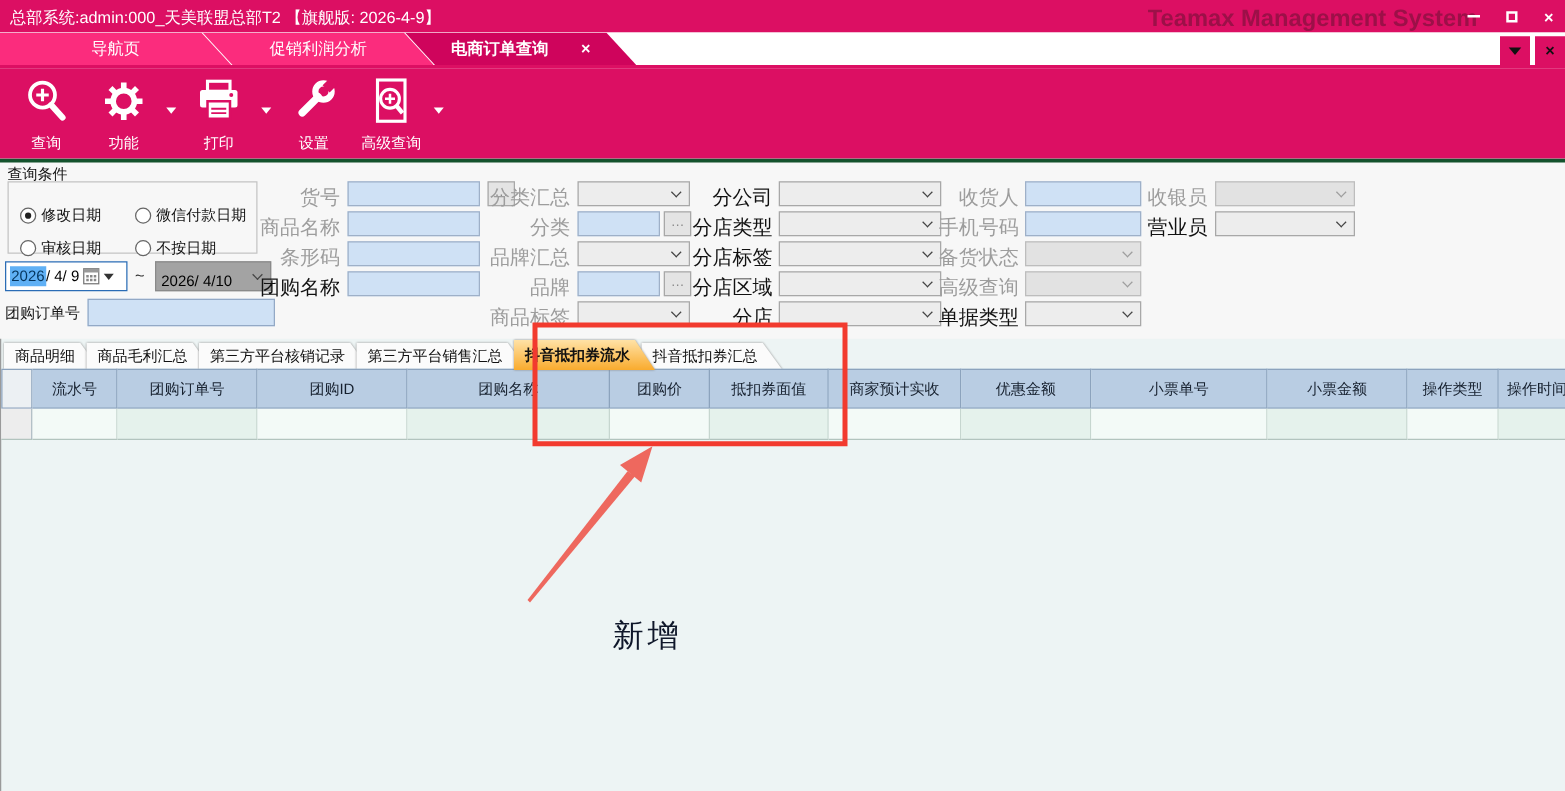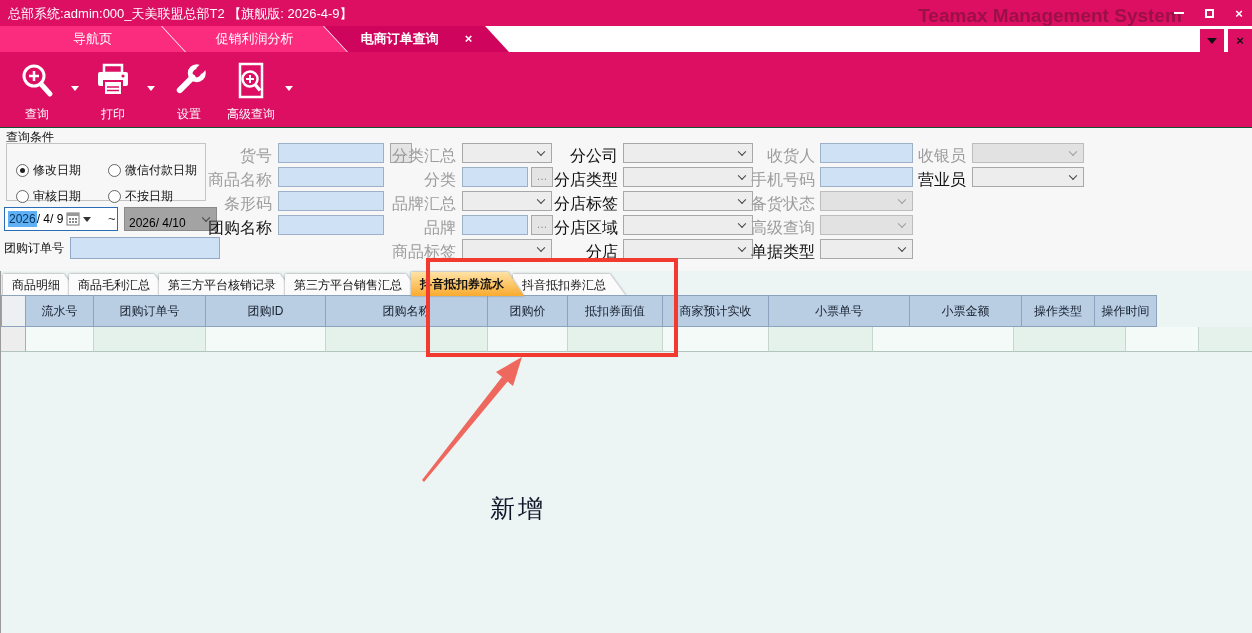--- a/index.html
+++ b/index.html
@@ -39,28 +39,28 @@
 
   
   .toolbar{position:absolute;left:0;top:55px;width:1252px;height:72px;background:var(--pink);display:flex;align-items:flex-start;padding-left:6px;}
   .tbtn{width:62px;height:70px;display:flex;flex-direction:column;align-items:center;justify-content:flex-start;padding-top:6px;color:#fff;cursor:pointer;background:none;border:none;}
   .tbtn svg{width:40px;height:40px;}
   .tbtn .tlabel{font-size:12px;color:#fff;margin-top:2px;white-space:nowrap;}
   .tb-arrow{width:14px;height:70px;display:flex;align-items:center;justify-content:center;cursor:pointer;}
   .tb-arrow .tri{width:0;height:0;border:4px solid transparent;border-top:5px solid #fff;margin-top:0px;}
 
   
-  .formarea{position:absolute;left:0;top:127px;width:1252px;height:144px;background:#f7f7f7;border-top:1px solid #14532d;}
+  .formarea{position:absolute;left:0;top:127px;width:1252px;height:144px;background:#f7f7f7;border-top:3px solid #14532d;}
   .sec-label{position:absolute;left:6px;top:1px;font-size:12px;color:#111;}
   .radiobox{position:absolute;left:6px;top:15px;width:200px;height:58px;border:1px solid #c4c4c4;}
   .radio-item{position:absolute;display:flex;align-items:center;gap:4px;font-size:12px;color:#111;cursor:pointer;}
   .radio-dot{width:13px;height:13px;border:1px solid #666;border-radius:50%;background:#fff;position:relative;flex:0 0 auto;}
   .radio-item.sel .radio-dot::after{content:'';position:absolute;left:3px;top:3px;width:5px;height:5px;border-radius:50%;background:#222;}
 
-  .datebox1{position:absolute;left:4px;top:79px;width:114px;height:24px;background:#fff;border:1px solid #2a6cb5;display:flex;align-items:center;font-size:12px;padding-left:3px;}
+  .datebox1{position:absolute;left:4px;top:79px;width:98px;height:24px;background:#fff;border:1px solid #2a6cb5;display:flex;align-items:center;font-size:12px;padding-left:3px;}
   .datebox1 .hl{background:#5fb0f5;color:#04345c;padding:1px 1px;}
   .datebox1 .cal{margin-left:3px;}
   .datebox1 .dd{width:0;height:0;border:4px solid transparent;border-top:5px solid #333;margin-left:3px;margin-top:4px;}
   .tilde{position:absolute;left:108px;top:83px;font-size:13px;color:#333;}
   .datebox2{position:absolute;left:124px;top:79px;width:93px;height:24px;background:#a3a3a3;border:1px solid #8a8a8a;font-size:12px;display:flex;align-items:flex-end;padding-left:4px;}
   .chev{position:absolute;right:7px;top:50%;width:6px;height:6px;border:solid #444;border-width:0 1.6px 1.6px 0;transform:translateY(-70%) rotate(45deg);}
   .chev.dim{border-color:#9e9e9e;}
 
   .go-label{position:absolute;left:4px;top:112px;font-size:12px;color:#111;}
   .go-input{position:absolute;left:70px;top:109px;width:150px;height:22px;background:var(--input-blue);border:1px solid #93a9c6;}
@@ -137,20 +137,40 @@
   <svg viewBox="0 0 40 40">
             <g stroke="#fff" fill="none">
               <circle cx="17" cy="15" r="10" stroke-width="3"></circle>
               <line x1="12" y1="15" x2="22" y2="15" stroke-width="2.5"></line>
               <line x1="17" y1="10" x2="17" y2="20" stroke-width="2.5"></line>
               <line x1="24" y1="23" x2="33" y2="33" stroke-width="5" stroke-linecap="round"></line>
             </g>
           </svg>
 </span>
         <span class="tlabel">查询</span>
+      </button>
+      <button class="tbtn">
+        <span>
+  <svg viewBox="0 0 40 40">
+            <g stroke="#fff" fill="none">
+              <circle cx="20" cy="20" r="8.5" stroke-width="4.5"></circle>
+              <g stroke-width="4.5">
+                <line x1="30" y1="20" x2="35" y2="20"></line>
+                <line x1="27.1" y1="27.1" x2="30.6" y2="30.6"></line>
+                <line x1="20" y1="30" x2="20" y2="35"></line>
+                <line x1="12.9" y1="27.1" x2="9.4" y2="30.6"></line>
+                <line x1="10" y1="20" x2="5" y2="20"></line>
+                <line x1="12.9" y1="12.9" x2="9.4" y2="9.4"></line>
+                <line x1="20" y1="10" x2="20" y2="5"></line>
+                <line x1="27.1" y1="12.9" x2="30.6" y2="9.4"></line>
+              </g>
+            </g>
+          </svg>
+</span>
+        <span class="tlabel">功能</span>
       </button>
       <div class="tb-arrow">
         <span class="tri"></span>
       </div>
       <button class="tbtn">
         <span>
   <svg viewBox="0 0 40 40">
             <rect x="11" y="4" width="18" height="8" fill="none" stroke="#fff" stroke-width="2.5"></rect>
             <rect x="5" y="11" width="30" height="14" rx="2" fill="#fff"></rect>
             <circle cx="30" cy="15" r="1.6" fill="#dc0f63"></circle>
@@ -341,20 +361,21 @@
       </div>
     <div class="ghead" id="ghead-host">
         <div class="hcell sel" style="width: 25px;"></div>
         <div class="hcell" style="width: 68px;">流水号</div>
         <div class="hcell" style="width: 112px;">团购订单号</div>
         <div class="hcell" style="width: 120px;">团购ID</div>
         <div class="hcell" style="width: 162px;">团购名称</div>
         <div class="hcell" style="width: 80px;">团购价</div>
         <div class="hcell" style="width: 95px;">抵扣券面值</div>
         <div class="hcell" style="width: 106px;">商家预计实收</div>
+        <div class="hcell" style="width: 104px;">优惠金额</div>
         <div class="hcell" style="width: 141px;">小票单号</div>
         <div class="hcell" style="width: 112px;">小票金额</div>
         <div class="hcell" style="width: 73px;">操作类型</div>
         <div class="hcell" style="width: 62px;">操作时间</div>
       </div>
     <div class="grow" id="grow-host">
         <div class="dcell sel" style="width: 25px;"></div>
         <div class="dcell a" style="width: 68px;"></div>
         <div class="dcell b" style="width: 112px;"></div>
         <div class="dcell a" style="width: 120px;"></div>

